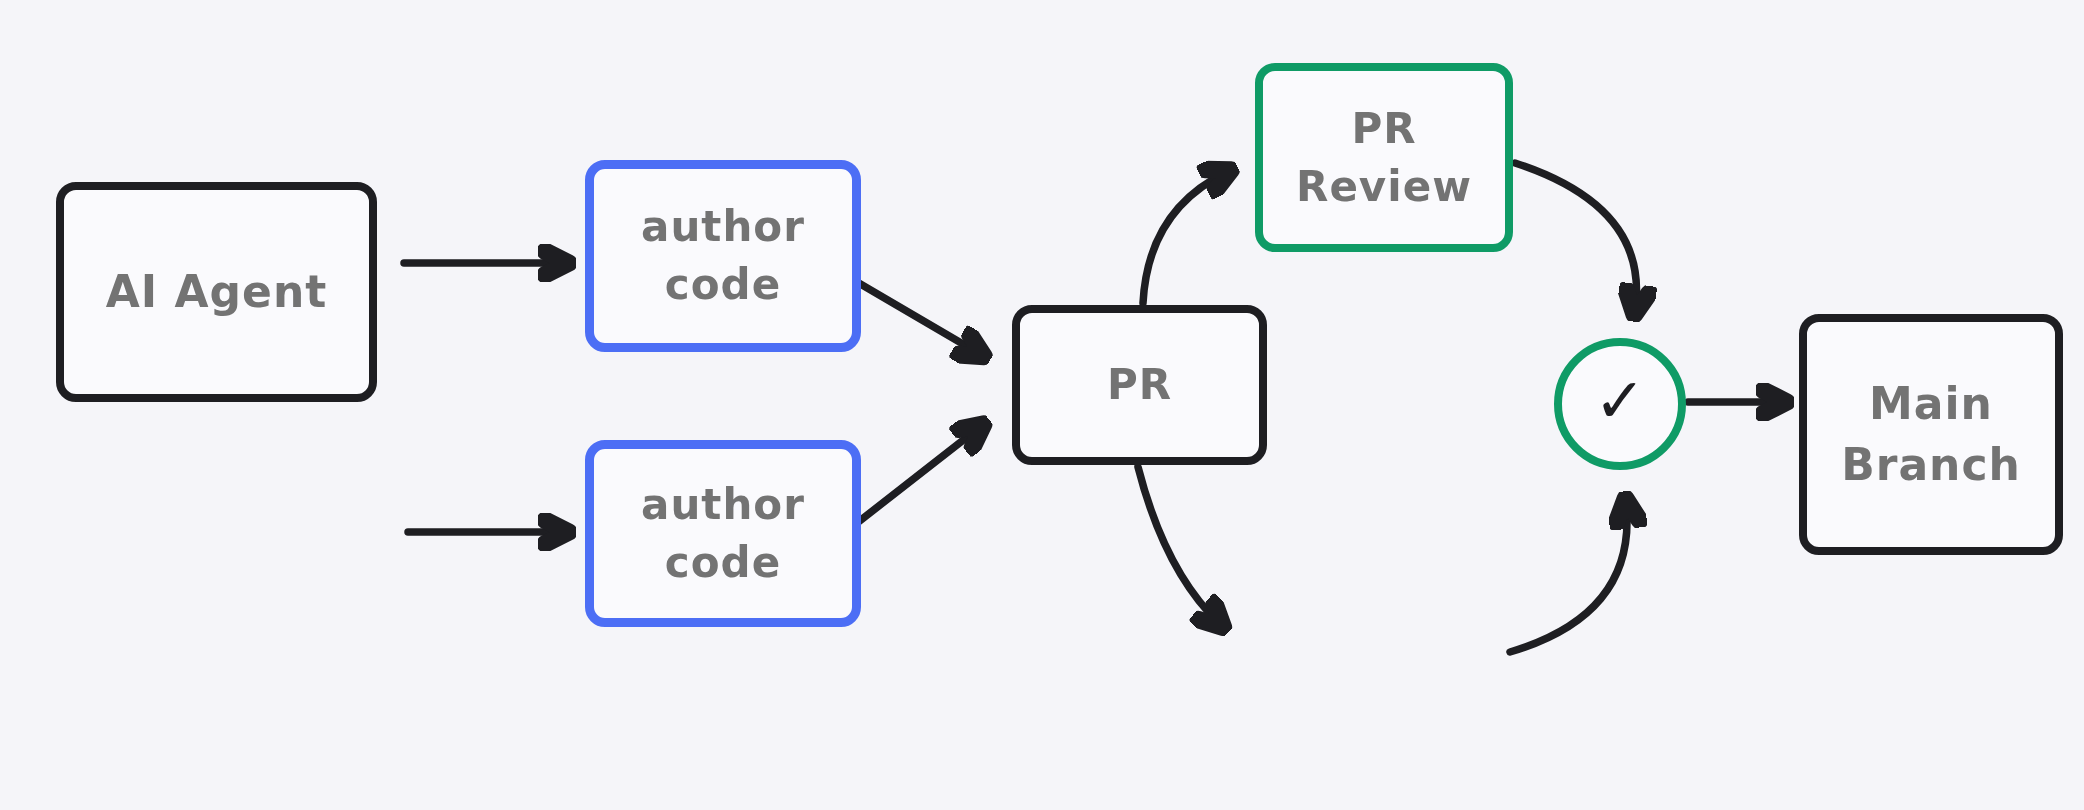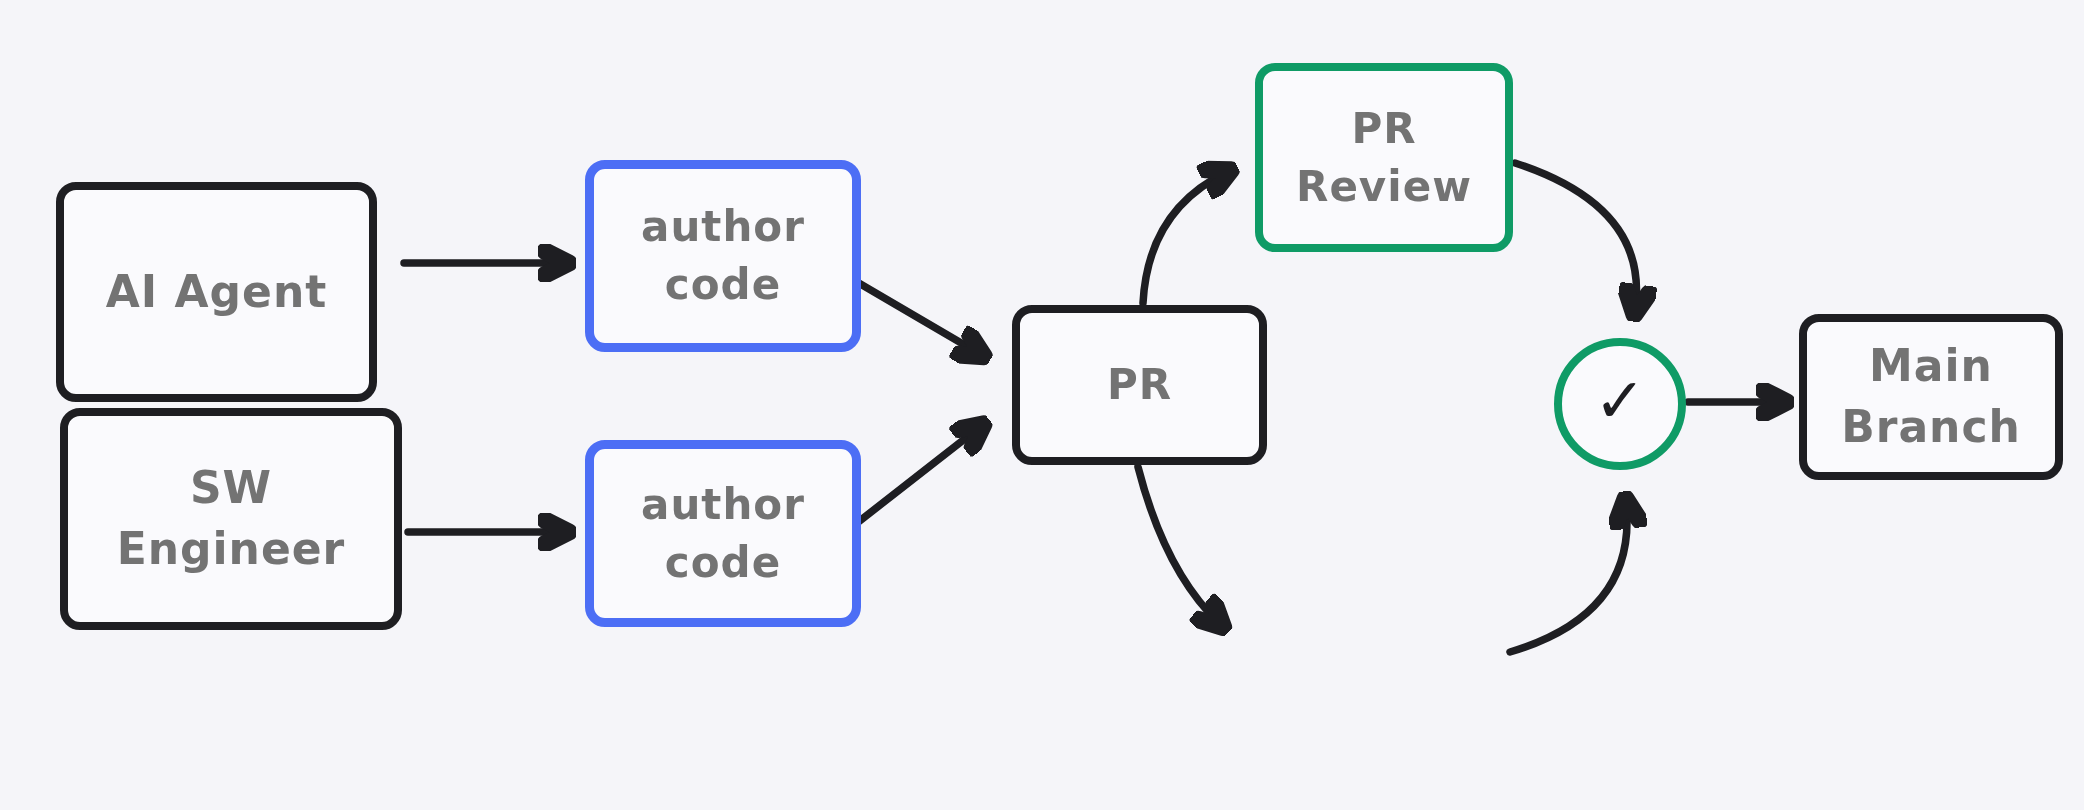--- a/index.html
+++ b/index.html
@@ -53,21 +53,21 @@
     line-height:1.38;
     letter-spacing:1px;
   }
   .node-ai-agent      {left:56px;  top:142px; width:321px; height:220px; font-size:44px;margin-top:40px;}
   .node-sw-engineer   {left:60px;  top:408px; width:342px; height:222px; font-size:44px;}
   .node-author-top    {left:585px; top:160px; width:276px; height:192px;}
   .node-author-bottom {left:585px; top:440px; width:276px; height:187px;}
   .node-pr            {left:1012px;top:305px; width:255px; height:160px;}
   .node-pr-review     {left:1255px;top:63px;  width:258px; height:189px;}
   .node-ci            {left:1243px;top:550px; width:266px; height:190px;}
-  .node-main-branch   {left:1799px;top:314px; width:264px; height:166px; font-size:44px;}
+  .node-main-branch   {left:1799px;top:314px; width:264px; height:241px; font-size:44px;}
   .check-circle{
     position:absolute;
     left:1554px;top:338px;
     width:132px;height:132px;
     box-sizing:border-box;
     background:var(--box-fill);
     border:8px solid var(--stroke-green);
     border-radius:50%;
     display:flex;
     align-items:center;
@@ -100,24 +100,20 @@
     <path d="M1138,467 Q1165,572 1220,624" marker-end="url(#ah)"></path>
     <path d="M1515,163 Q1650,207 1635,310" marker-end="url(#ah)"></path>
     <path d="M1510,652 Q1638,614 1626,503" marker-end="url(#ah)"></path>
     <path d="M1688,402 H1782" marker-end="url(#ah)"></path>
   </svg>
 
   <div class="node node-ai-agent">
     <span class="node-label">AI Agent</span>
   </div>
 
-  <div class="node node-sw-engineer">
-    <span class="node-label">SW
-Engineer</span>
-  </div>
 
   <div class="node blue node-author-top">
     <span class="node-label">author
 code</span>
   </div>
 
   <div class="node blue node-author-bottom">
     <span class="node-label">author
 code</span>
   </div>

